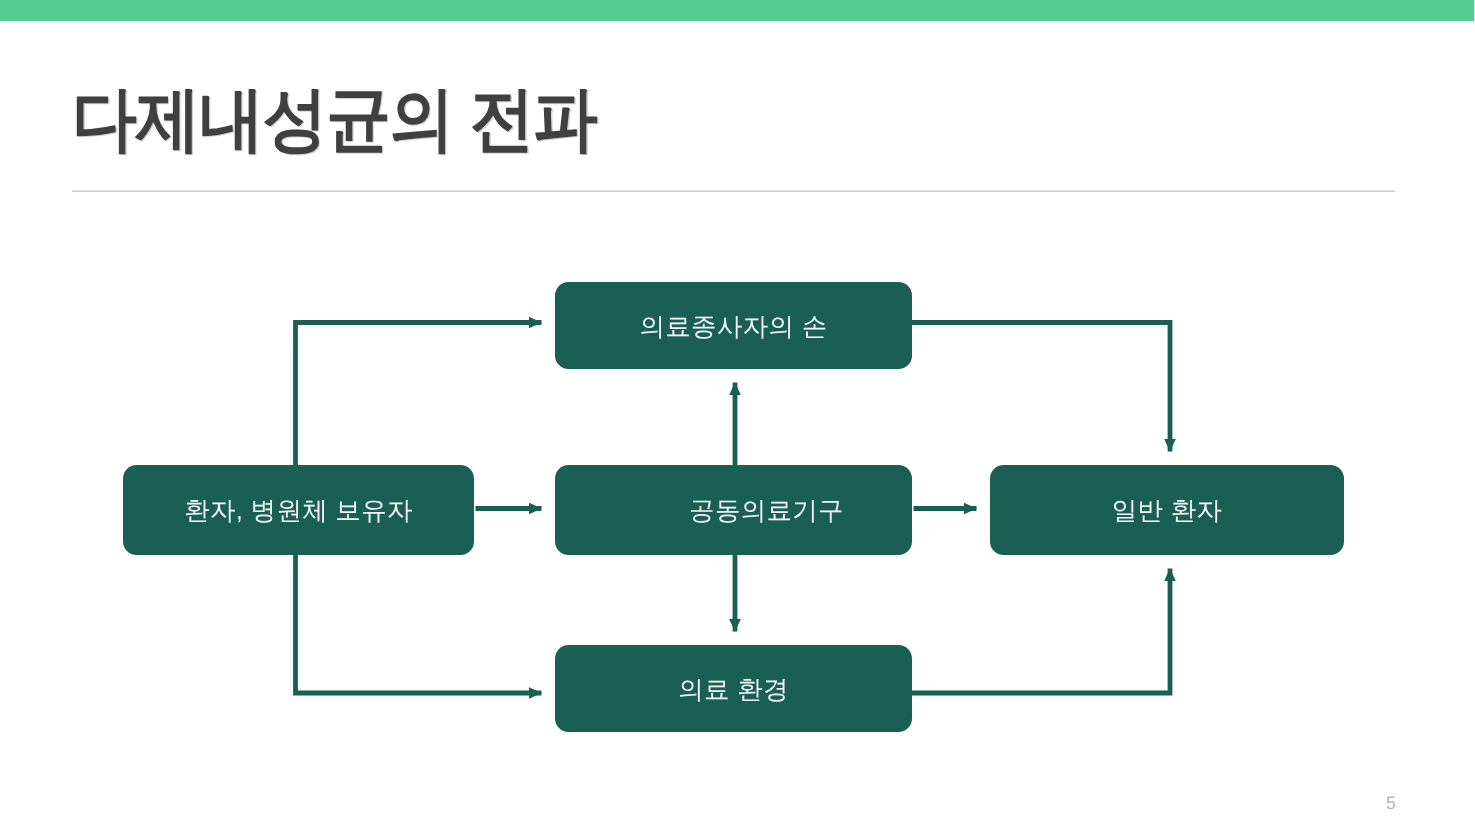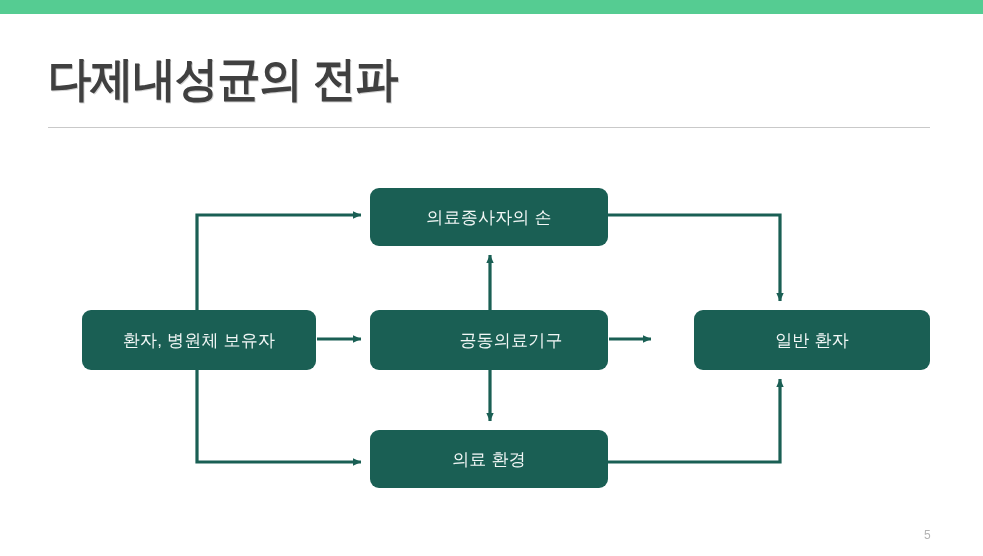--- a/index.html
+++ b/index.html
@@ -71,21 +71,21 @@
     color: #f2f7f6;
     font-size: 17px;
     font-weight: normal;
     letter-spacing: 0.2px;
     box-sizing: border-box;
     z-index: 3;
   }
   .node-top    { left: 370px; top: 188px; width: 238px; height: 58px; }
   .node-left   { left: 82px;  top: 310px; width: 234px; height: 60px; }
   .node-center { left: 370px; top: 310px; width: 238px; height: 60px; padding-left: 44px; }
-  .node-right  { left: 694px; top: 310px; width: 236px; height: 60px; }
+  .node-right  { left: 660px; top: 310px; width: 236px; height: 60px; }
   .node-bottom { left: 370px; top: 430px; width: 238px; height: 58px; }
   .page-number {
     position: absolute;
     right: 52px;
     bottom: 14px;
     font-size: 12px;
     color: #b3b3b3;
     letter-spacing: 0.3px;
   }
 </style>

